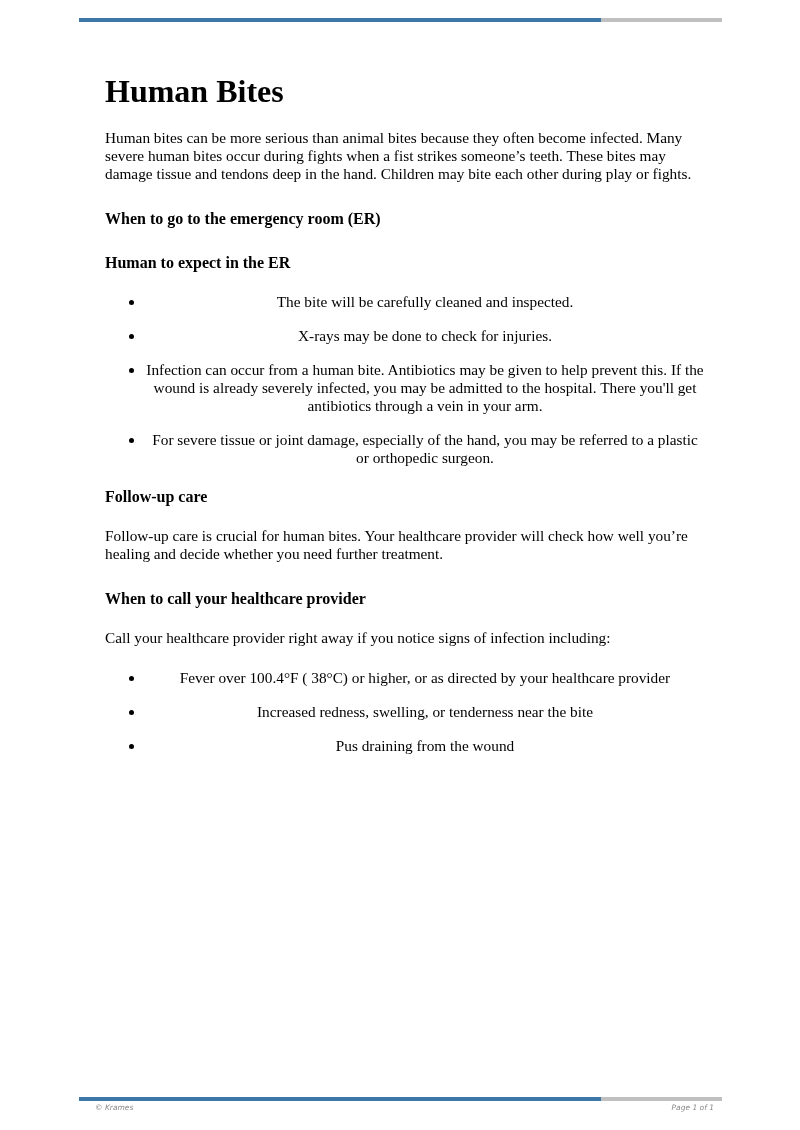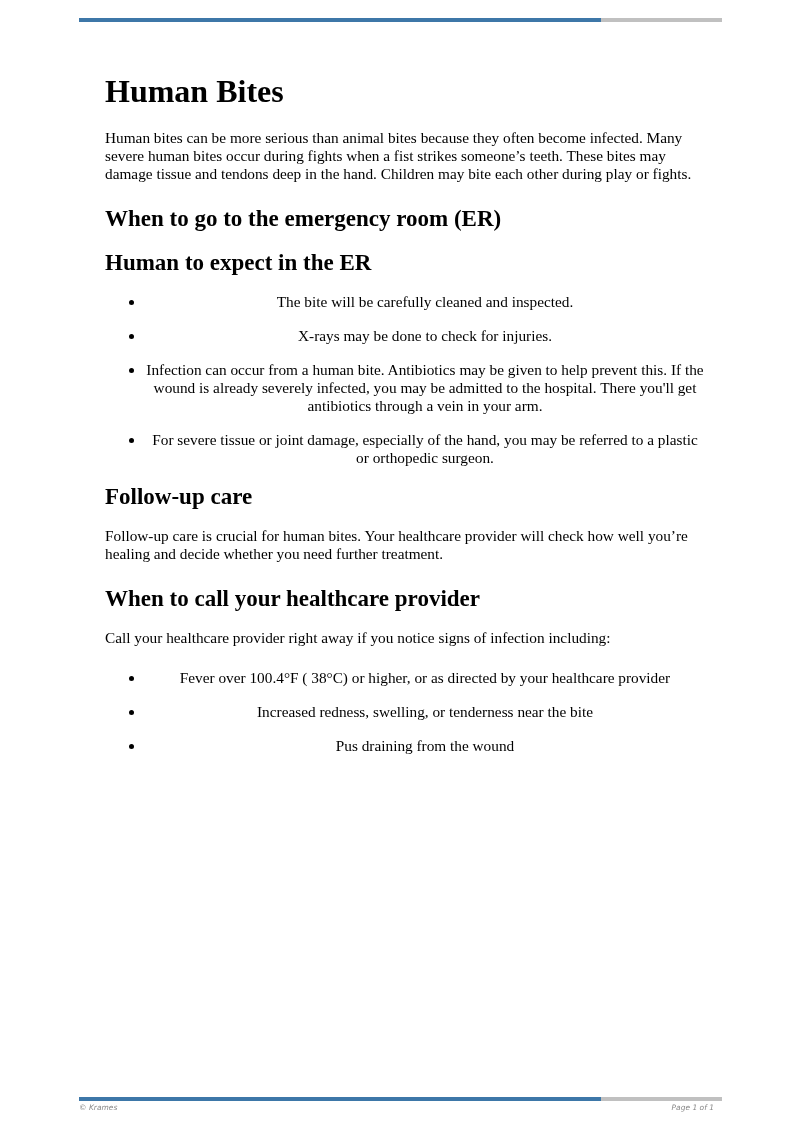--- a/index.html
+++ b/index.html
@@ -2,25 +2,25 @@
 <html><head>
   <meta charset="utf-8">
   <style>
     html, body { margin: 0; padding: 0; background: #ffffff; }
     body { width: 800px; height: 1130px; position: relative; overflow: hidden; font-family: "Liberation Serif", serif; color: #000; }
     .bar { position: absolute; left: 79px; width: 643px; height: 4px; background: #c0c0c0; }
     .bar .fill { position: absolute; left: 0; top: 0; height: 4px; width: 522px; background: #3d77a8; }
     .bar.top { top: 18px; }
     .bar.bottom { top: 1097px; }
     .footer { position: absolute; top: 1103px; left: 79px; width: 643px; font-family: "DejaVu Sans", sans-serif; font-style: italic; font-size: 7.5px; color: #888; }
-    .footer .left { position: absolute; left: 0; }
+    .footer .left { position: absolute; left: 16px; }
     .footer .right { position: absolute; right: 8px; }
     .content { position: absolute; left: 105px; top: 55px; width: 600px; margin-top: 16px; }
     h1 { font-size: 32px; font-weight: bold; margin: 0 0 18px 0; line-height: 40px; }
-    h2 { font-size: 23px; font-weight: bold; margin: 0 0 16px 0; line-height: 28px; }
+    h2 { font-size: 16px; font-weight: bold; margin: 0 0 16px 0; line-height: 28px; }
     p { font-size: 15.3px; line-height: 18px; margin: 0 0 22px 0; }
     ul { margin: 0 0 14px 0; padding-left: 40px; font-size: 15.3px; line-height: 18px; }
     li { margin-bottom: 16px; text-align: center; }
   </style>
 </head>
 <body>
 
 <div class="bar top">
     <div class="fill"></div>
   </div>

